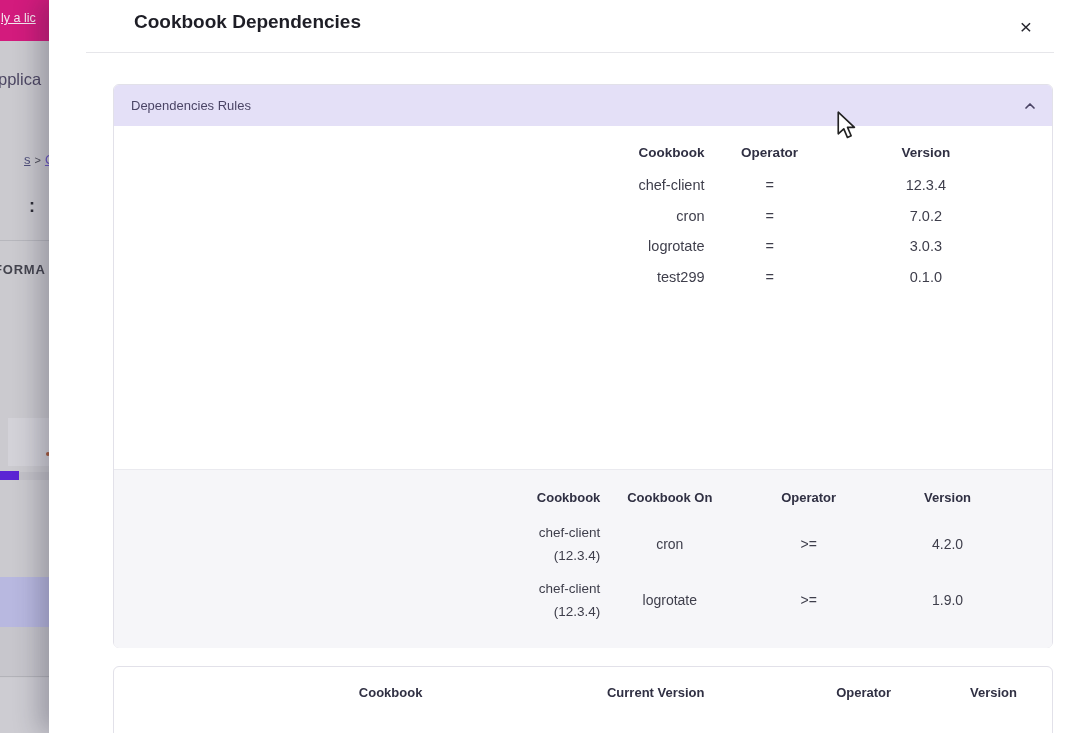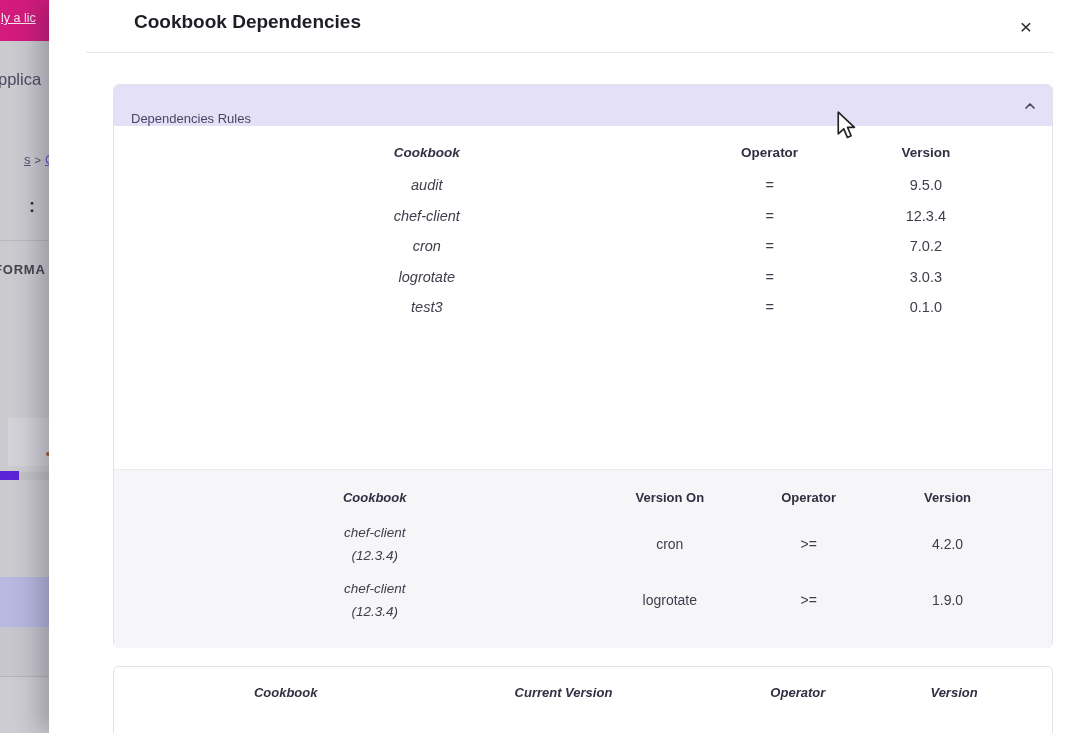--- a/index.html
+++ b/index.html
@@ -35,29 +35,29 @@
   .modal-title { position:absolute; left:37px; top:11px; font-size:19px; font-weight:700; color:#1e1e26;margin-left:48px; }
   .close-btn { position:absolute; left:962px; top:12px; width:30px; height:30px; background:none; border:none;
     font-size:21px; color:#26262e; cursor:pointer; line-height:30px; text-align:center; font-family:inherit; }
   .title-divider { position:absolute; left:37px; top:52px; width:968px; height:1px; background:#e6e6ea; }
 
   .card { position:absolute; left:64px; width:940px; background:#fff;
     border:1px solid #e2e1e9; border-radius:6px; }
   .card-1 { top:84px; height:564px; }
   .card-2 { top:666px; height:160px; }
   .card-bar { position:relative; height:41px; background:#e4e0f7; border-radius:5px 5px 0 0;
-    display:flex; align-items:flex-end; padding:0 17px; cursor:pointer; }
+    display:flex; align-items:center; padding:0 17px; cursor:pointer; }
   .card-2 .card-bar { height:42px; }
   .card-bar .bar-title { font-size:13px; color:#4b4566; }
   .chev { position:absolute; right:16px; top:50%; transform:translateY(-50%); display:flex; cursor:pointer; }
 
   table { border-collapse:collapse; width:100%; table-layout:fixed; }
   th { font-weight:700; color:#303043; }
   td { color:#3e3e4b; }
-  .al { text-align:center;font-style:italic; } .ac { text-align:center; }
+  .al { text-align:right; } .ac { text-align:center; }
 
   .t1-wrap { padding:8px 35px 0; }
   .t1 th { font-size:13.5px; height:36px; }
   .t1 td { font-size:14.5px; height:30.5px; }
 
   .t2-wrap { position:absolute; left:0; top:384px; width:938px; height:179px;
     background:#f6f6f9; border-top:1px solid #eaeaef; border-radius:0 0 5px 5px; padding:8px 35px 0; }
   .t2 th { font-size:13px; height:38px; }
   .t2 td { font-size:14px; height:56px; }
   .t2 .cbk { font-size:13.5px; line-height:23px; }
@@ -116,60 +116,55 @@
           </colgroup>
         <thead>
           <tr>
             <th class="al">Cookbook</th>
             <th class="ac">Operator</th>
             <th class="ac">Version</th>
           </tr>
         </thead>
         <tbody>
           <tr>
-              <td class="al">audit</td>
-              <td class="ac">=</td>
-              <td class="ac">9.5.0</td>
-            </tr>
-          <tr>
               <td class="al">chef-client</td>
               <td class="ac">=</td>
               <td class="ac">12.3.4</td>
             </tr>
           <tr>
               <td class="al">cron</td>
               <td class="ac">=</td>
               <td class="ac">7.0.2</td>
             </tr>
           <tr>
               <td class="al">logrotate</td>
               <td class="ac">=</td>
               <td class="ac">3.0.3</td>
             </tr>
           <tr>
-              <td class="al">test3</td>
+              <td class="al">test299</td>
               <td class="ac">=</td>
               <td class="ac">0.1.0</td>
             </tr>
         </tbody>
       </table>
     </div>
 
     <div class="t2-wrap">
       <table class="t2">
         <colgroup>
             <col style="width:52%">
             <col style="width:16%">
             <col style="width:16%">
             <col style="width:16%">
           </colgroup>
         <thead>
           <tr>
             <th class="al">Cookbook</th>
-            <th class="ac">Version On</th>
+            <th class="ac">Cookbook On</th>
             <th class="ac">Operator</th>
             <th class="ac">Version</th>
           </tr>
         </thead>
         <tbody>
           <tr>
             <td class="al cbk"><span>chef-client</span><br><span>(12.3.4)</span></td>
             <td class="ac">cron</td>
             <td class="ac">&gt;=</td>
             <td class="ac">4.2.0</td>

